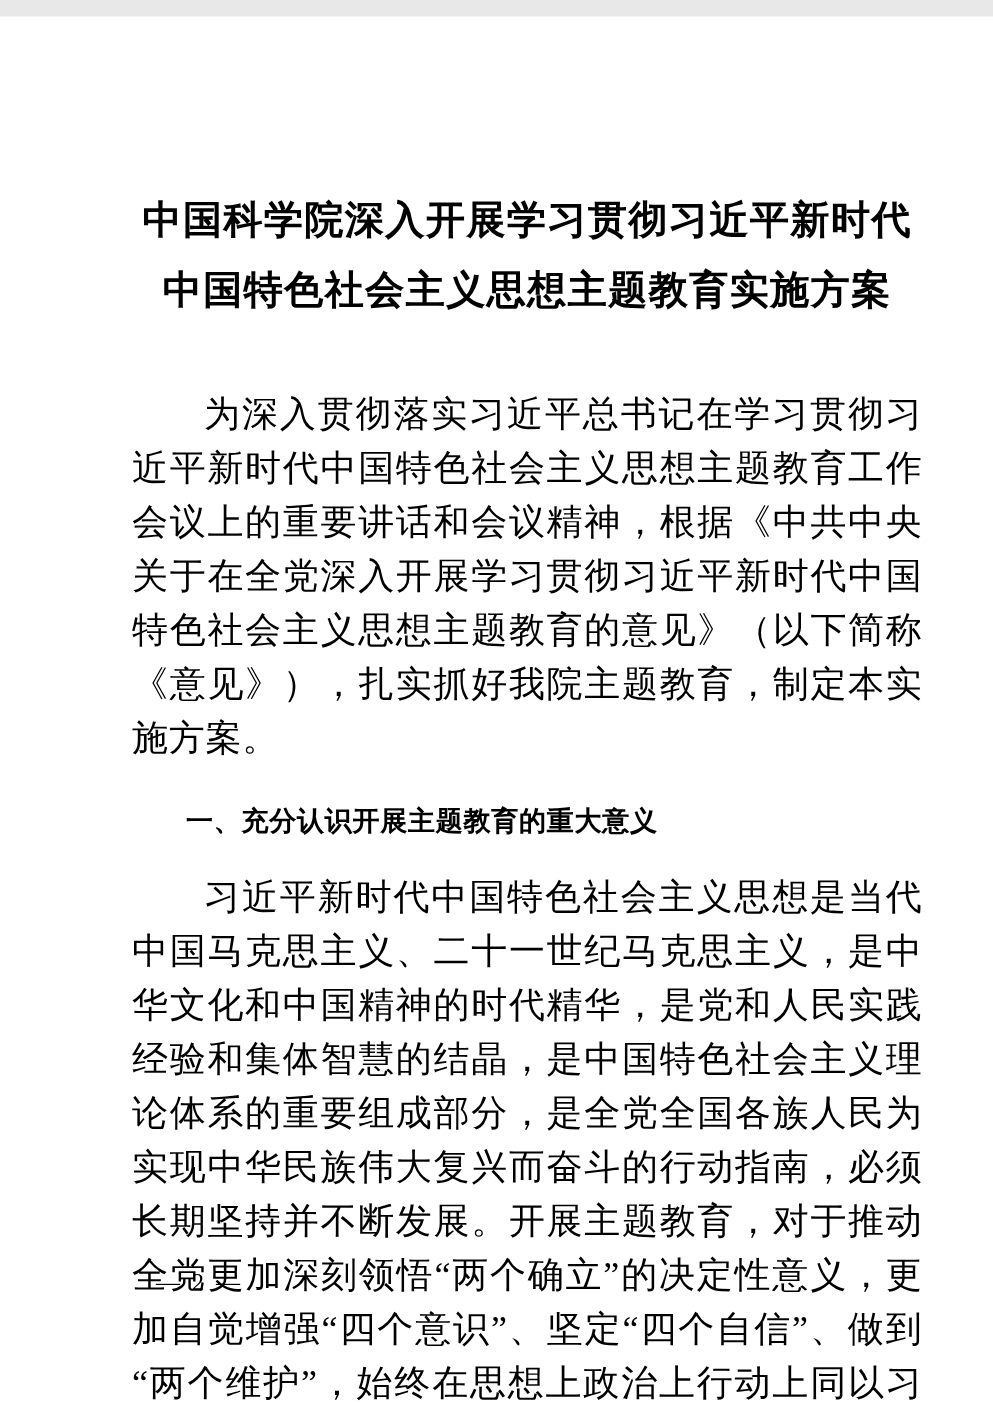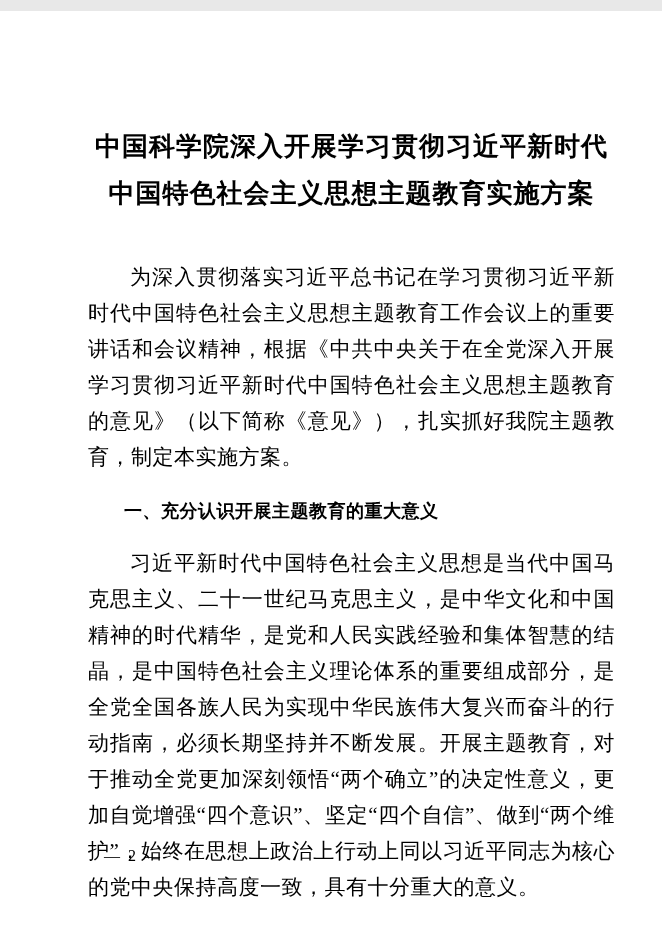--- a/index.html
+++ b/index.html
@@ -25,21 +25,21 @@
     font-size: 26px;
     line-height: 47px;
     text-align: center;
     letter-spacing: 1px;
     margin: 0 0 42px 0;
   }
   .doc-title .title-line {
     display: block;
   }
   .para {
-    font-size: 21px;
+    font-size: 24px;
     line-height: 36px;
     text-align: justify;
     text-indent: 2em;
     margin: 0;
     letter-spacing: 0.5px;
   }
   .section-heading {
     font-family: "Liberation Sans", "DejaVu Sans", sans-serif;
     font-weight: bold;
     font-size: 18px;

